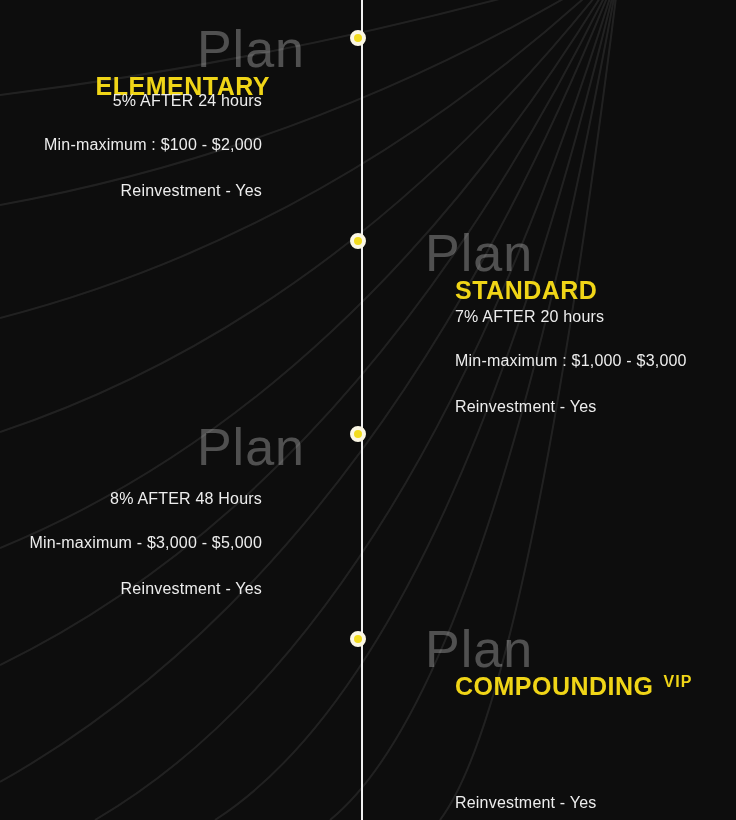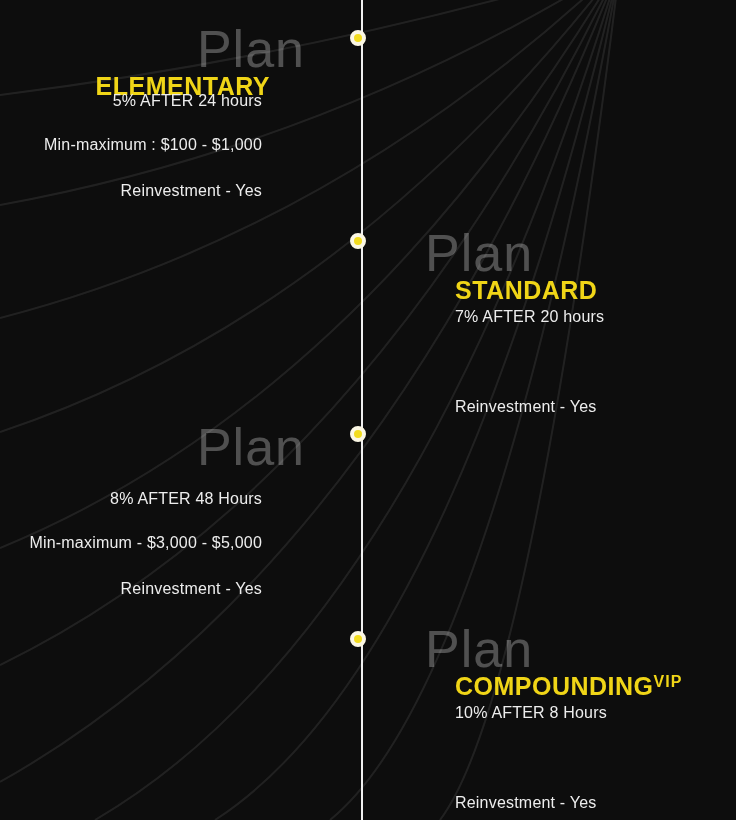--- a/index.html
+++ b/index.html
@@ -57,21 +57,21 @@
   .title{
     position:absolute;top:36px;
     font-size:25px;font-weight:700;line-height:1.15;
     color:var(--accent);letter-spacing:0.5px;white-space:nowrap;text-align:right;
   }
   .plan.left .title{right:35px;}
   .plan.right .title{left:30px;}
 
   .vip{
     display:inline-block;font-size:16px;font-weight:700;
-    position:relative;top:-8px;margin-left:0;letter-spacing:1px;
+    position:relative;top:-8px;margin-left:10px;letter-spacing:1px;
     color:var(--accent);
   }
 
   .row{
     position:absolute;
     font-size:16px;line-height:1.25;font-weight:400;
     color:var(--body-text);letter-spacing:0.2px;white-space:nowrap;
   }
   .plan.left .row{right:43px;}
   .plan.right .row{left:30px;margin-top:12px;}
@@ -102,40 +102,40 @@
 
   <div class="tl-dot d1"></div>
   <div class="tl-dot d2"></div>
   <div class="tl-dot d3"></div>
   <div class="tl-dot d4"></div>
 
   <section class="plan left p1">
     <div class="ghost">Plan</div>
     <h2 class="title">ELEMENTARY</h2>
     <div class="row r1">5% AFTER 24 hours</div>
-    <div class="row r2">Min-maximum : $100 - $1,000</div>
+    <div class="row r2">Min-maximum : $100 - $2,000</div>
     <div class="row r3">Reinvestment - Yes</div>
   </section>
 
   <section class="plan right p2">
     <div class="ghost">Plan</div>
     <h2 class="title">STANDARD</h2>
     <div class="row r1">7% AFTER 20 hours</div>
+    <div class="row r2">Min-maximum : $1,000 - $3,000</div>
     <div class="row r3">Reinvestment - Yes</div>
   </section>
 
   <section class="plan left p3">
     <div class="ghost">Plan</div>
     <div class="row r1">8% AFTER 48 Hours</div>
     <div class="row r2">Min-maximum - $3,000 - $5,000</div>
     <div class="row r3">Reinvestment - Yes</div>
   </section>
 
   <section class="plan right p4">
     <div class="ghost">Plan</div>
     <h2 class="title">
       <span>COMPOUNDING</span><span class="vip">VIP</span>
     </h2>
-    <div class="row r1">10% AFTER 8 Hours</div>
     <div class="row r3">Reinvestment - Yes</div>
   </section>
 
 </div>
 
 </body></html>

